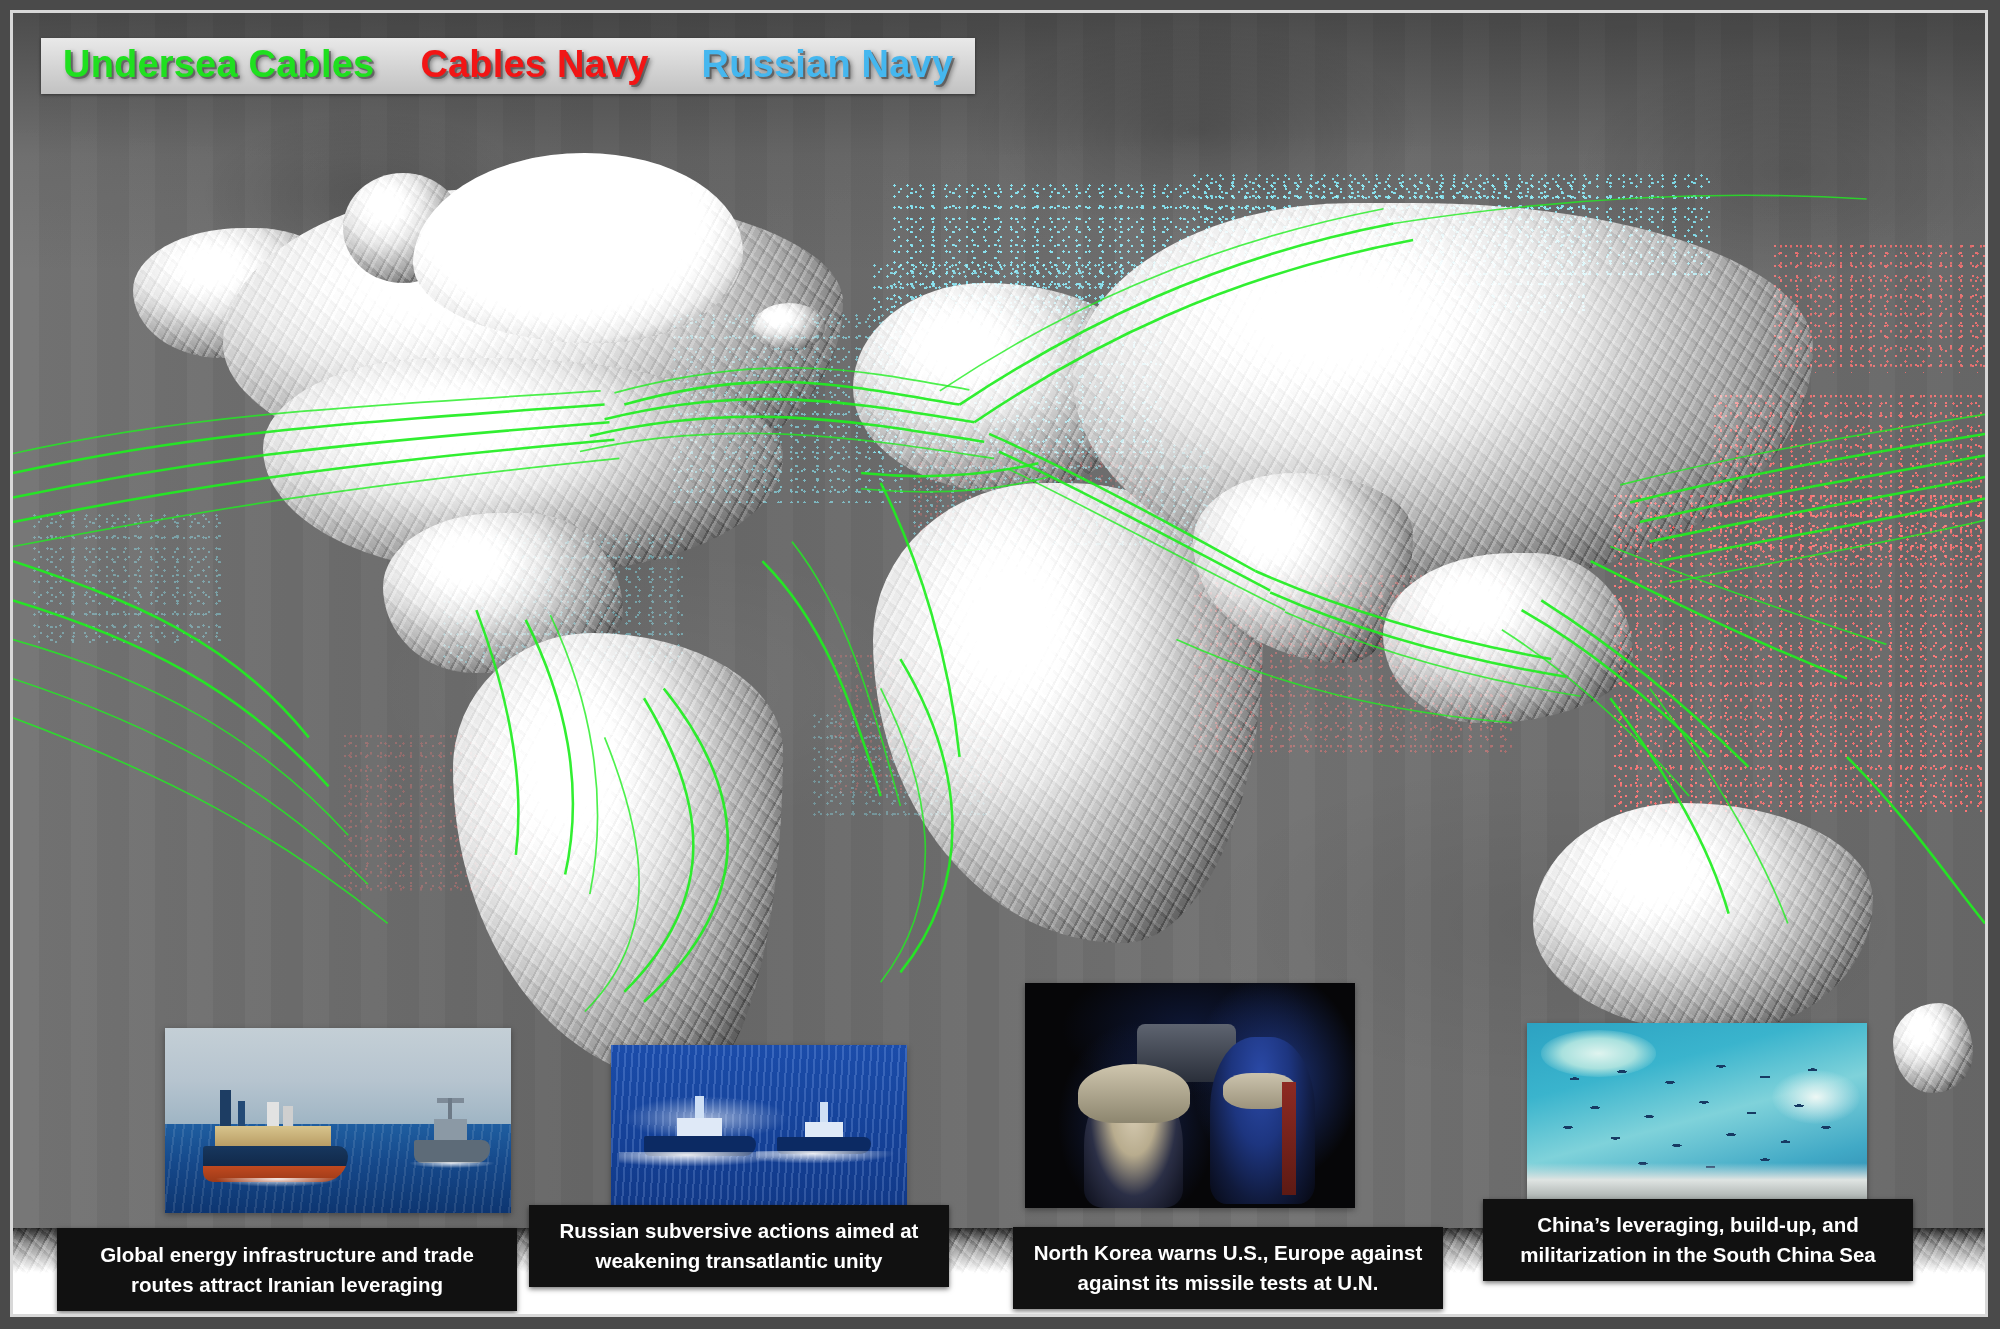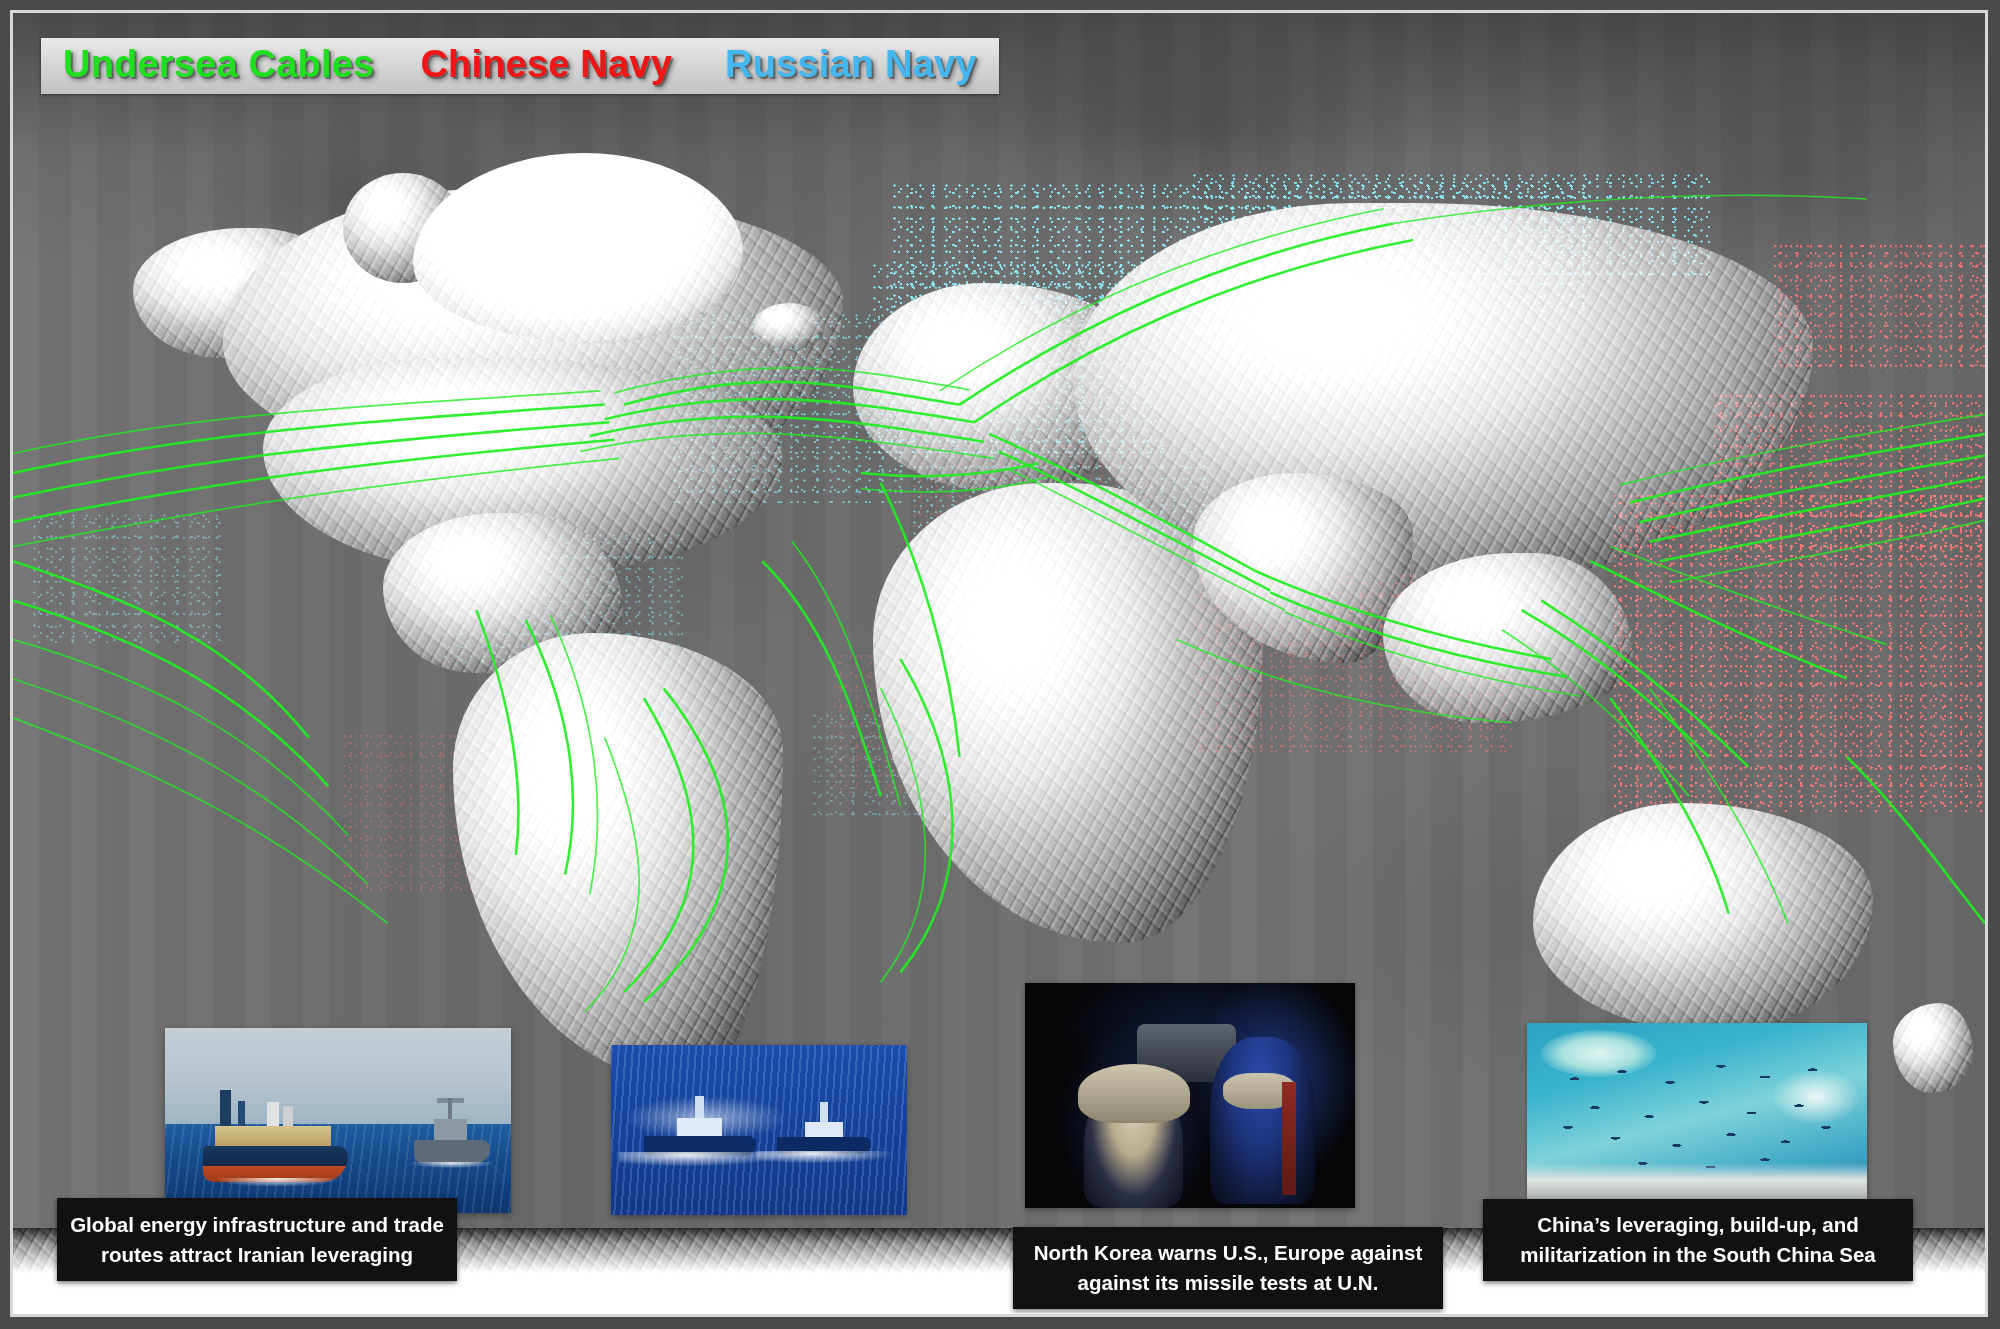--- a/index.html
+++ b/index.html
@@ -305,21 +305,21 @@
     color:#ffffff;
     font-size:20.5px;
     font-weight:bold;
     line-height:1.45;
     text-align:center;
     display:flex; align-items:center; justify-content:center;
     padding:8px 10px;
     z-index:35;
     box-shadow:0 2px 5px rgba(0,0,0,.55);
   }
-  #caption-1{ left:44px;   top:1185px; width:400px; height:83px; }
+  #caption-1{ left:44px;   top:1215px; width:460px; height:83px; }
   #caption-2{ left:516px;  top:1192px; width:420px; height:82px; }
   #caption-3{ left:1000px; top:1214px; width:430px; height:82px; }
   #caption-4{ left:1470px; top:1186px; width:430px; height:82px; }
 </style>
 </head>
 <body>
 
 <div id="poster">
   <div id="frame">
 
@@ -439,21 +439,21 @@
       </g>
       <g>
         <path class="cable" d="M520,620 C560,700 580,790 560,880"></path>
         <path class="cable thin" d="M545,615 C585,700 605,800 585,900"></path>
         <path class="cable" d="M470,610 C500,690 520,780 510,860"></path>
       </g>
     </svg>
 
     <div id="legend">
       <span class="legend-item" id="legend-cables">Undersea Cables</span>
-      <span class="legend-item" id="legend-chinese">Chinese Navy</span>
+      <span class="legend-item" id="legend-chinese">Cables Navy</span>
       <span class="legend-item" id="legend-russian">Russian Navy</span>
     </div>
 
     <div class="photo" id="photo-1">
       <div id="p1-sky"></div>
       <div id="p1-sea"></div>
       <div id="p1-cargo">
         <div id="p1-crane1"></div>
         <div id="p1-crane2"></div>
         <div id="p1-stack"></div>
@@ -506,20 +506,26 @@
       <div id="p4-ships"></div>
       <div id="p4-shore"></div>
     </div>
 
     <div class="caption" id="caption-1">
       <span>
         <span>Global energy infrastructure and trade</span><br>
         <span>routes attract Iranian leveraging</span>
       </span>
     </div>
+    <div class="caption" id="caption-2">
+      <span>
+        <span>Russian subversive actions aimed at</span><br>
+        <span>weakening transatlantic unity</span>
+      </span>
+    </div>
     <div class="caption" id="caption-3">
       <span>
         <span>North Korea warns U.S., Europe against</span><br>
         <span>against its missile tests at U.N.</span>
       </span>
     </div>
     <div class="caption" id="caption-4">
       <span>
         <span>China’s leveraging, build-up, and</span><br>
         <span>militarization in the South China Sea</span>

